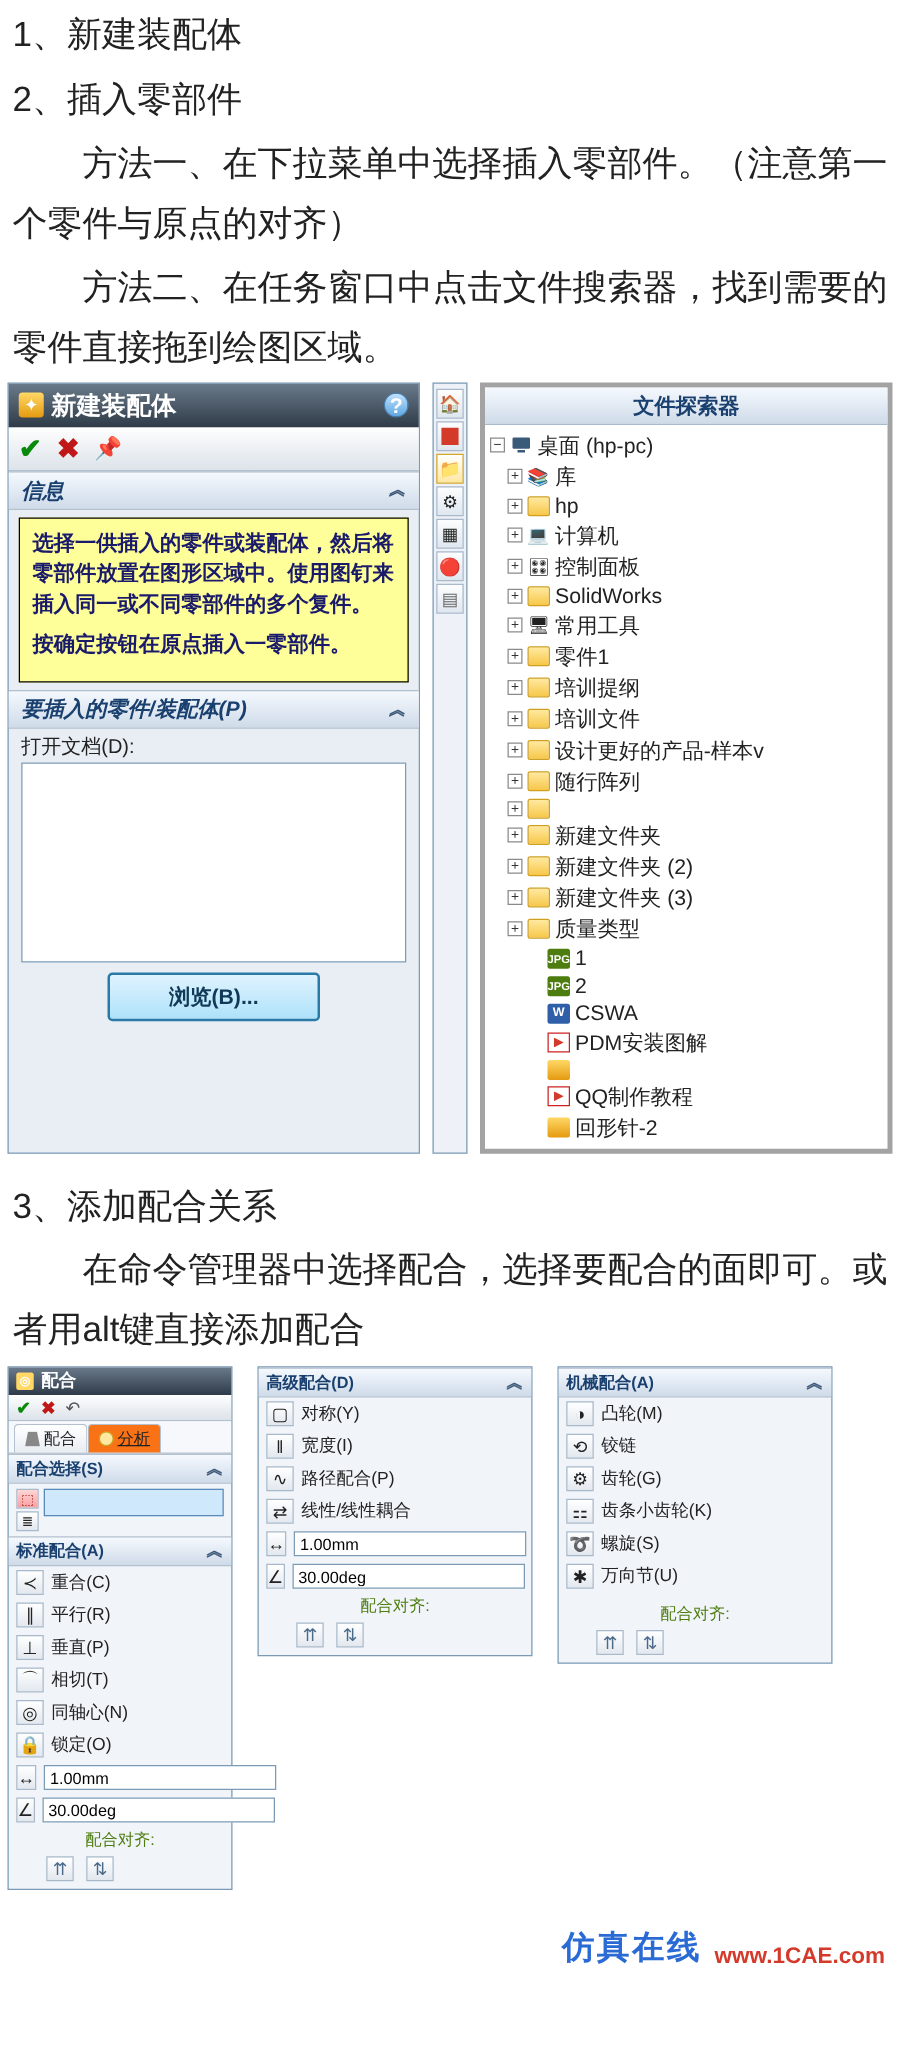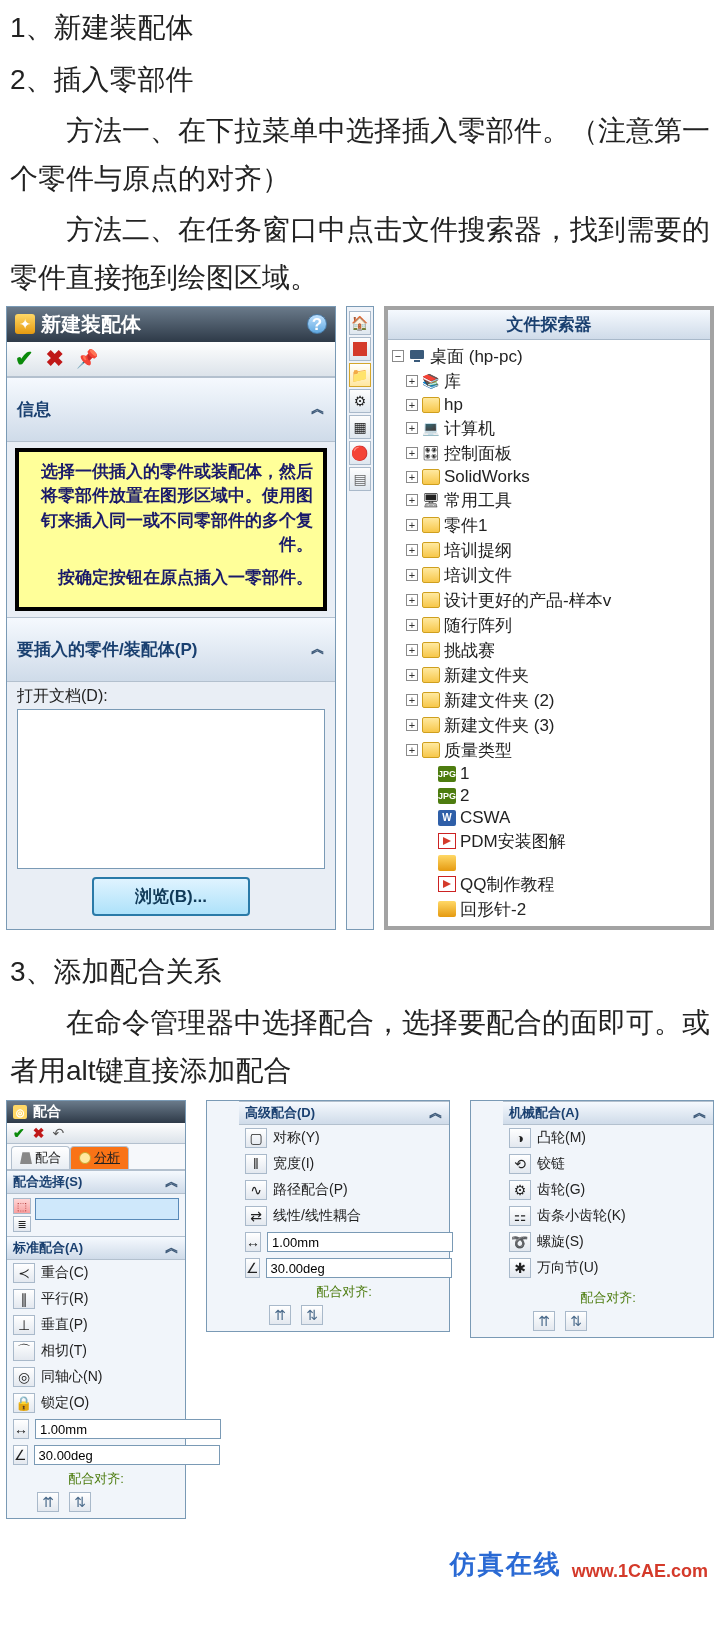--- a/index.html
+++ b/index.html
@@ -63,50 +63,50 @@
   }
   .panel-actionbar .ok-icon { color:#0a8a0a; font-size:22px; font-weight:bold; }
   .panel-actionbar .cancel-icon { color:#c01818; font-size:22px; font-weight:bold; }
   .panel-actionbar .pin-icon { color:#555; font-size:18px; }
 
   .section-head {
     display:flex; justify-content:space-between; align-items:center;
     background: linear-gradient(#f5f9fe,#cfdbe9);
     border-top:1px solid #b3c0ce;
     border-bottom:1px solid #b3c0ce;
-    padding:20px 10px;
+    padding:3px 10px;
     font-weight:bold;
     color:#1a4070;
+    font-style:italic;
   }
   .section-chevron { color:#3f5b7a; font-size:14px; }
 
   .info-box {
     background:#ffff99;
-    border:4px solid #000000;
+    border:1px solid #000000;
     margin:6px 8px;
     padding:8px 10px;
     font-size:17px;
     color:#1a1a6a;
     line-height:1.45;
     font-weight:bold;
-    text-align:right;
   }
   .info-box .para { margin-bottom:8px; }
 
   .open-doc-label { margin:4px 10px 2px; font-size:16px; }
   .doc-list {
     margin:0 10px 8px;
     background:#fff;
     border:1px solid #7a9ab5;
     height:160px;
   }
   .browse-btn {
     display:block;
     margin:4px auto 10px;
-    width: 158px;
+    width: 170px;
     padding:6px 0;
     background: linear-gradient(#dff3ff,#aee2fa);
     border:2px solid #2a7aa8;
     border-radius:4px;
     font-weight:bold;
     text-align:center;
     color:#103a58;
     font-size:17px;
   }
 
@@ -198,21 +198,21 @@
     gap:20px;
     margin:6px 6px 0 6px;
     align-items:flex-start;
   }
   .mp {
     border:1px solid #7a9ab5;
     background:#f1f5fa;
     font-size:14px;
   }
   .mp1 { width:180px; }
-  .mp2, .mp3 { width:244px;padding-left:32px; }
+  .mp2, .mp3 { width:220px; }
 
   .mp-titlebar {
     display:flex; align-items:center; gap:6px;
     background:linear-gradient(#6a7a8a,#2e3a48);
     color:#fff; padding:2px 6px; font-weight:bold;
   }
   .mp-titlebar .t-icon {
     width:14px; height:14px; background:#ffd866; border-radius:2px;
     display:flex; align-items:center; justify-content:center; font-size:10px;
   }
@@ -430,21 +430,20 @@
             <span class="node-label">设计更好的产品-样本v</span>
           </div>
           <div class="tree-row pad1">
             <span class="expander">+</span>
             <span class="node-icon folder"></span>
             <span class="node-label">随行阵列</span>
           </div>
           <div class="tree-row pad1">
             <span class="expander">+</span>
             <span class="node-icon folder"></span>
-            <span class="node-label">挑战赛</span>
           </div>
           <div class="tree-row pad1">
             <span class="expander">+</span>
             <span class="node-icon folder"></span>
             <span class="node-label">新建文件夹</span>
           </div>
           <div class="tree-row pad1">
             <span class="expander">+</span>
             <span class="node-icon folder"></span>
             <span class="node-label">新建文件夹 (2)</span>

